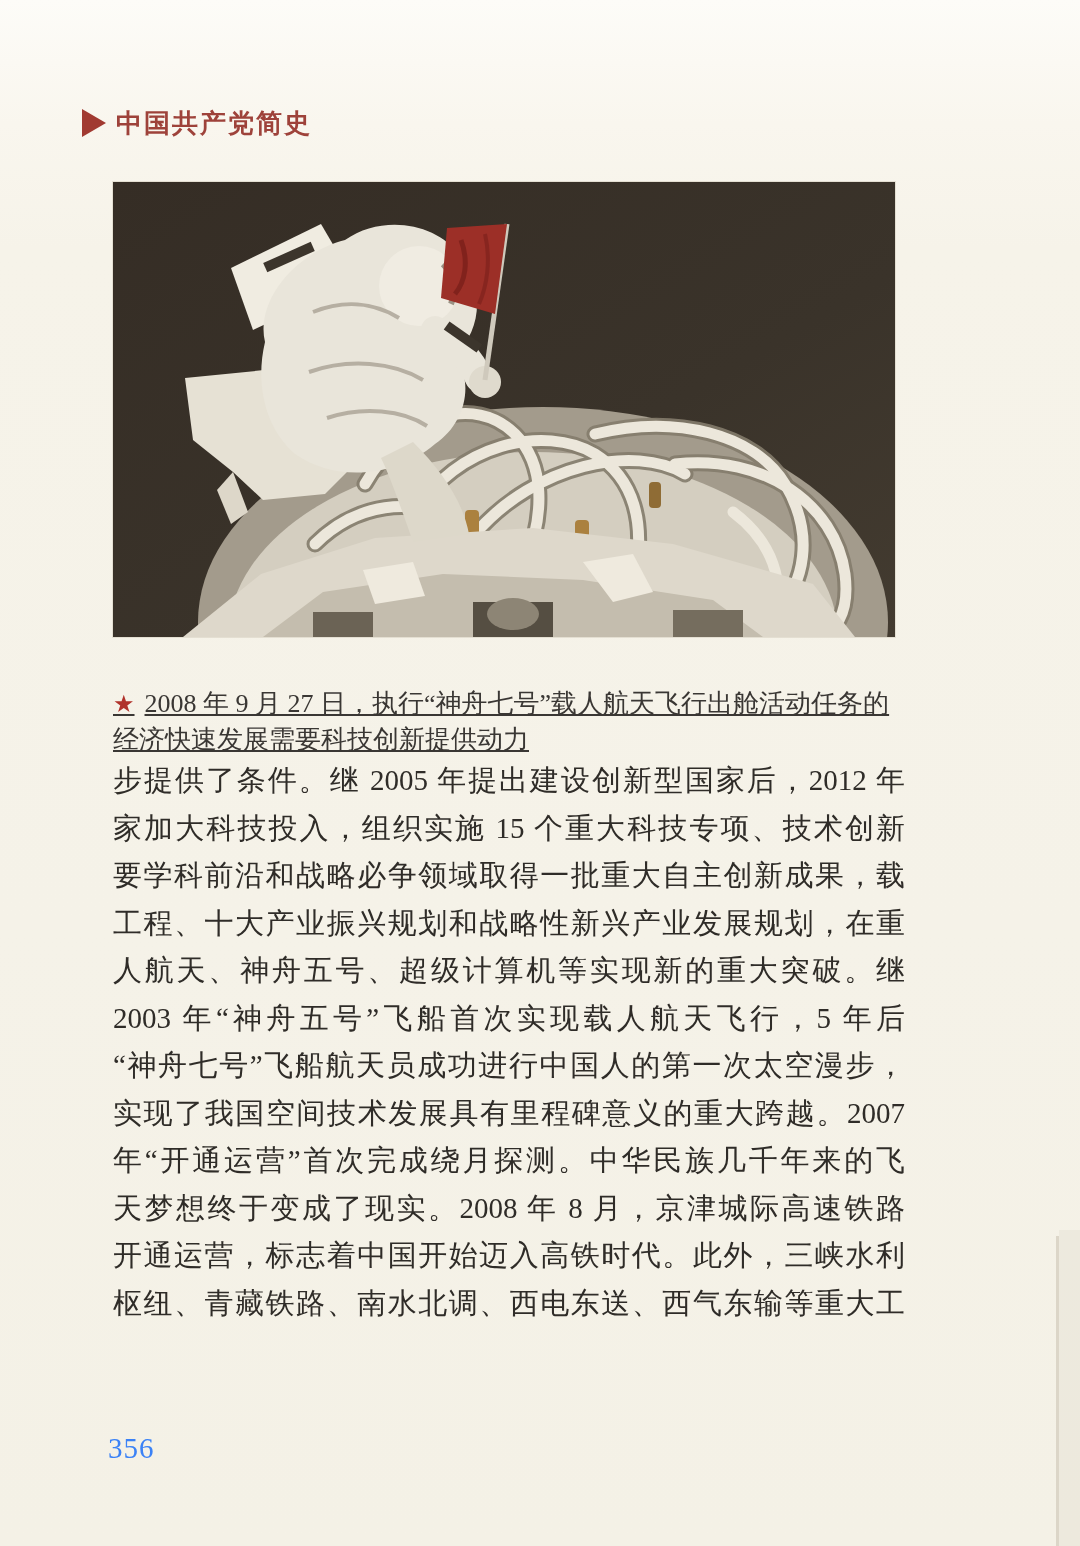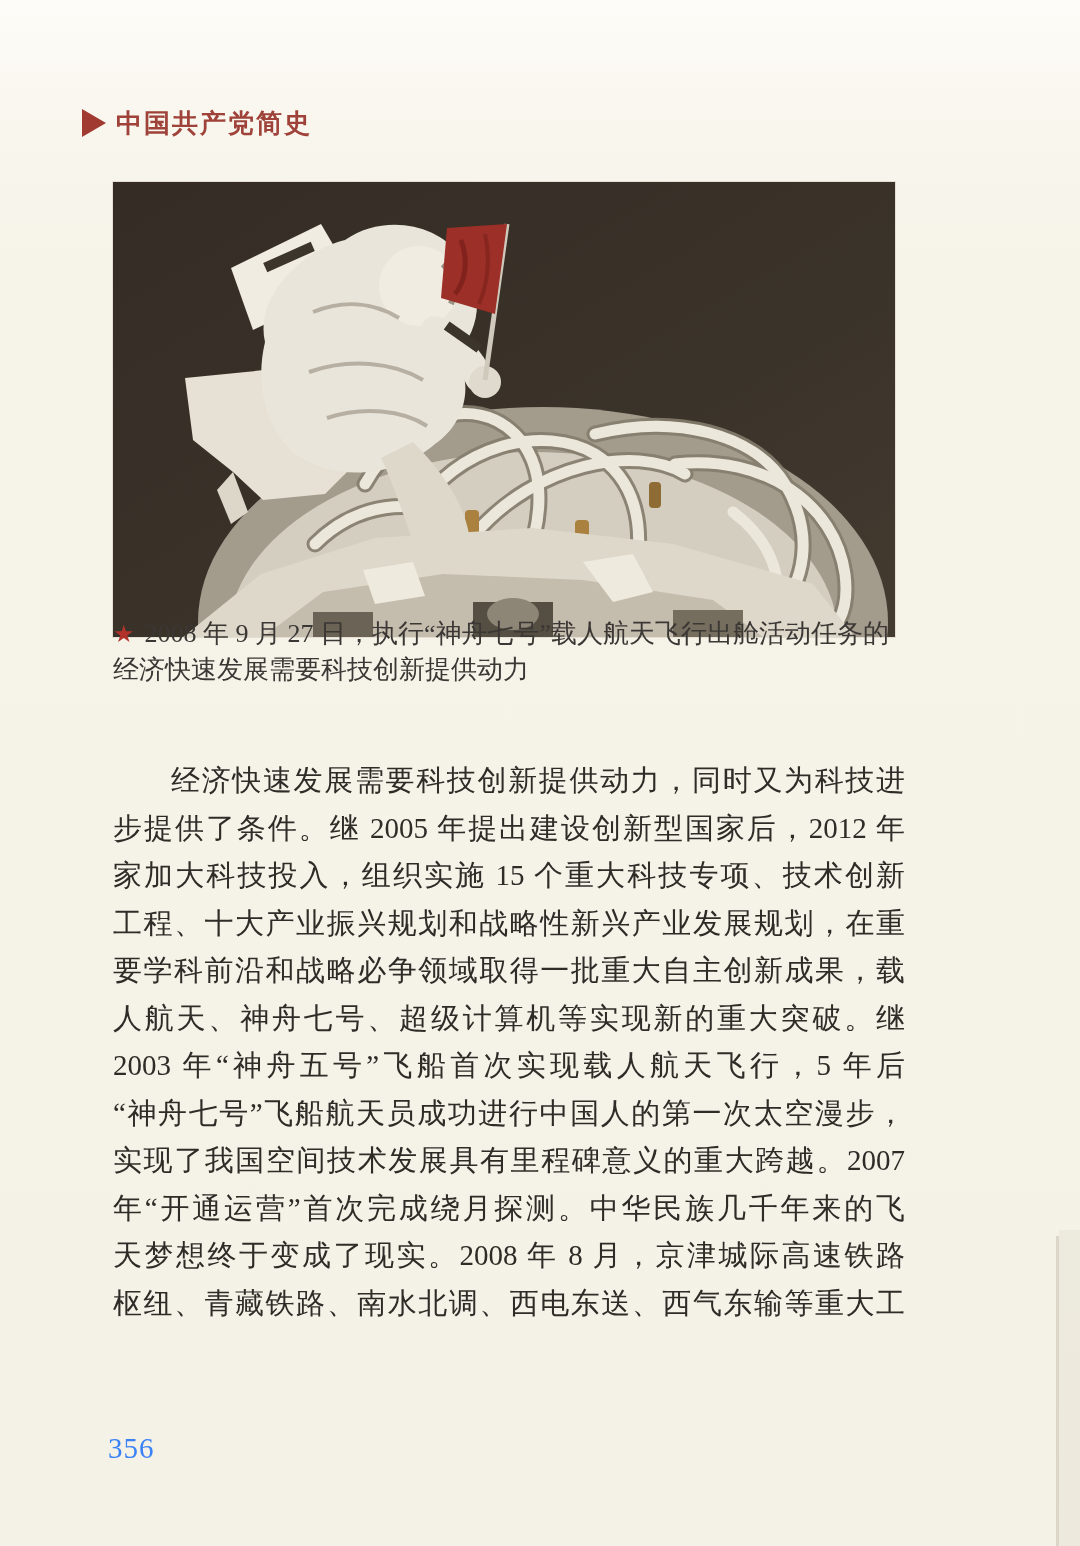--- a/index.html
+++ b/index.html
@@ -19,22 +19,22 @@
   .header-title{
     font-family:"Liberation Sans","DejaVu Sans",sans-serif;
     font-size:26px;font-weight:700;color:#9e423a;letter-spacing:2px;
   }
   .photo{
     position:absolute;left:113px;top:182px;width:782px;height:455px;
     box-shadow:0 0 0 1px #e4dfd2;
   }
   .photo svg{display:block;width:100%;height:100%;}
   .caption{
-    position:absolute;left:113px;top:616px;width:795px;
-    font-size:26px;line-height:36px;color:#3a3734;
+    position:absolute;left:113px;top:686px;width:795px;
+    font-size:26px;line-height:36px;color:#3a3734;text-decoration:underline;
   }
   .caption .line{white-space:nowrap;}
   .star{color:#b0322b;font-size:24px;margin-right:10px;}
   .body-text{
     position:absolute;left:113px;top:757px;width:792px;
     font-size:29px;color:#2f2c28;
   }
   .body-line{
     height:47.5px;line-height:47.5px;
     text-align:justify;text-align-last:justify;
@@ -149,31 +149,31 @@
       </g>
     </svg>
   </div>
 
   <div class="caption">
     <div class="line"><span class="star">★</span><span>2008 年 9 月 27 日，执行“神舟七号”载人航天飞行出舱活动任务的</span></div>
     <div class="line"><span>经济快速发展需要科技创新提供动力</span></div>
   </div>
 
   <div class="body-text">
-    <div class="body-line indent">经济快速发展需要科技创新提供动力，同时又为科技进</div>
     <div class="body-line">步提供了条件。继 2005 年提出建设创新型国家后，2012 年</div>
     <div class="body-line">家加大科技投入，组织实施 15 个重大科技专项、技术创新</div>
+    <div class="body-line">要学科前沿和战略必争领域取得一批重大自主创新成果，载</div>
     <div class="body-line">工程、十大产业振兴规划和战略性新兴产业发展规划，在重</div>
-    <div class="body-line">要学科前沿和战略必争领域取得一批重大自主创新成果，载</div>
-    <div class="body-line">人航天、神舟七号、超级计算机等实现新的重大突破。继</div>
+    <div class="body-line">人航天、神舟五号、超级计算机等实现新的重大突破。继</div>
     <div class="body-line">2003 年“神舟五号”飞船首次实现载人航天飞行，5 年后</div>
     <div class="body-line">“神舟七号”飞船航天员成功进行中国人的第一次太空漫步，</div>
     <div class="body-line">实现了我国空间技术发展具有里程碑意义的重大跨越。2007</div>
     <div class="body-line">年“开通运营”首次完成绕月探测。中华民族几千年来的飞</div>
     <div class="body-line">天梦想终于变成了现实。2008 年 8 月，京津城际高速铁路</div>
+    <div class="body-line">开通运营，标志着中国开始迈入高铁时代。此外，三峡水利</div>
     <div class="body-line">枢纽、青藏铁路、南水北调、西电东送、西气东输等重大工</div>
   </div>
 
   <div class="page-number">356</div>
 
   <div class="edge-shade"></div>
   <div class="edge-line"></div>
 
 </div>
 

